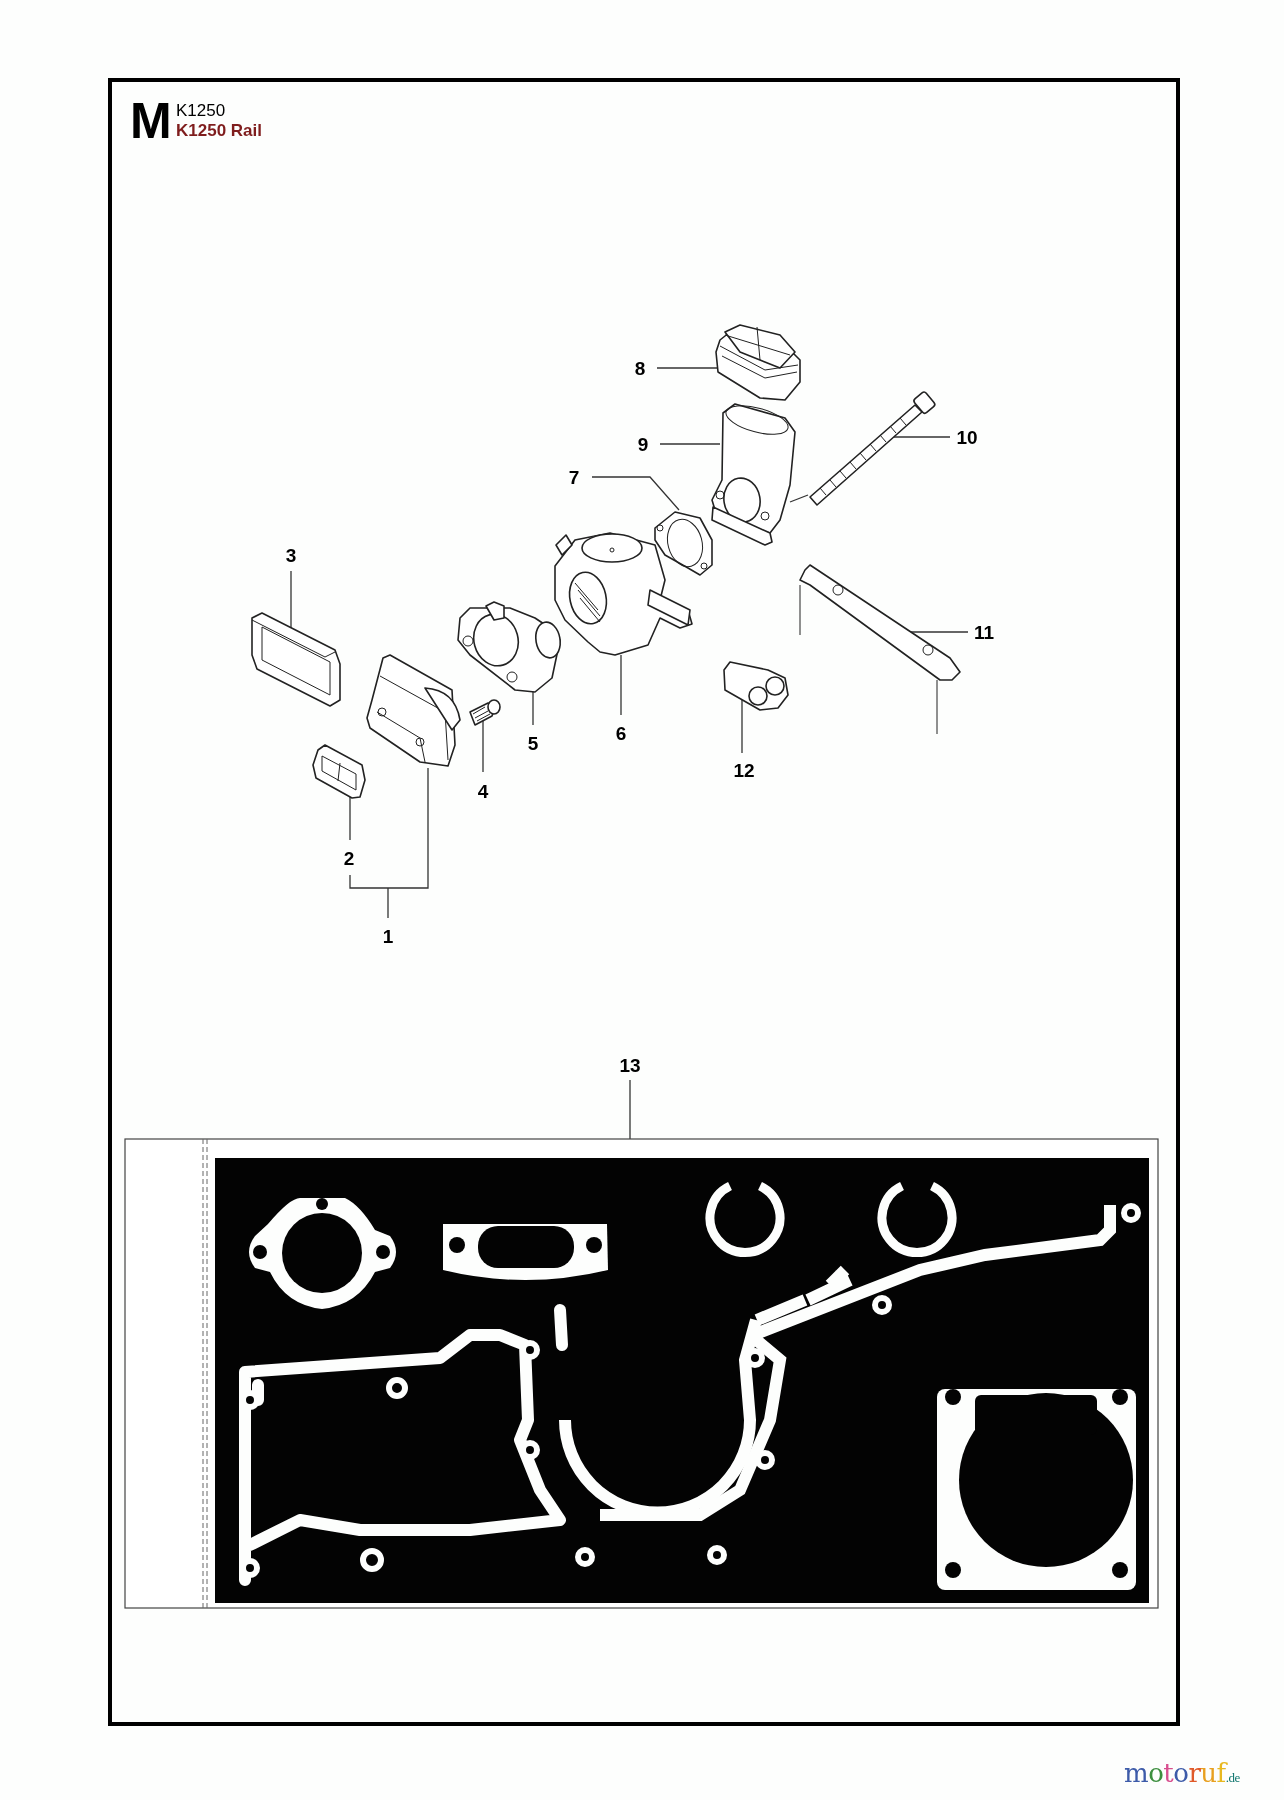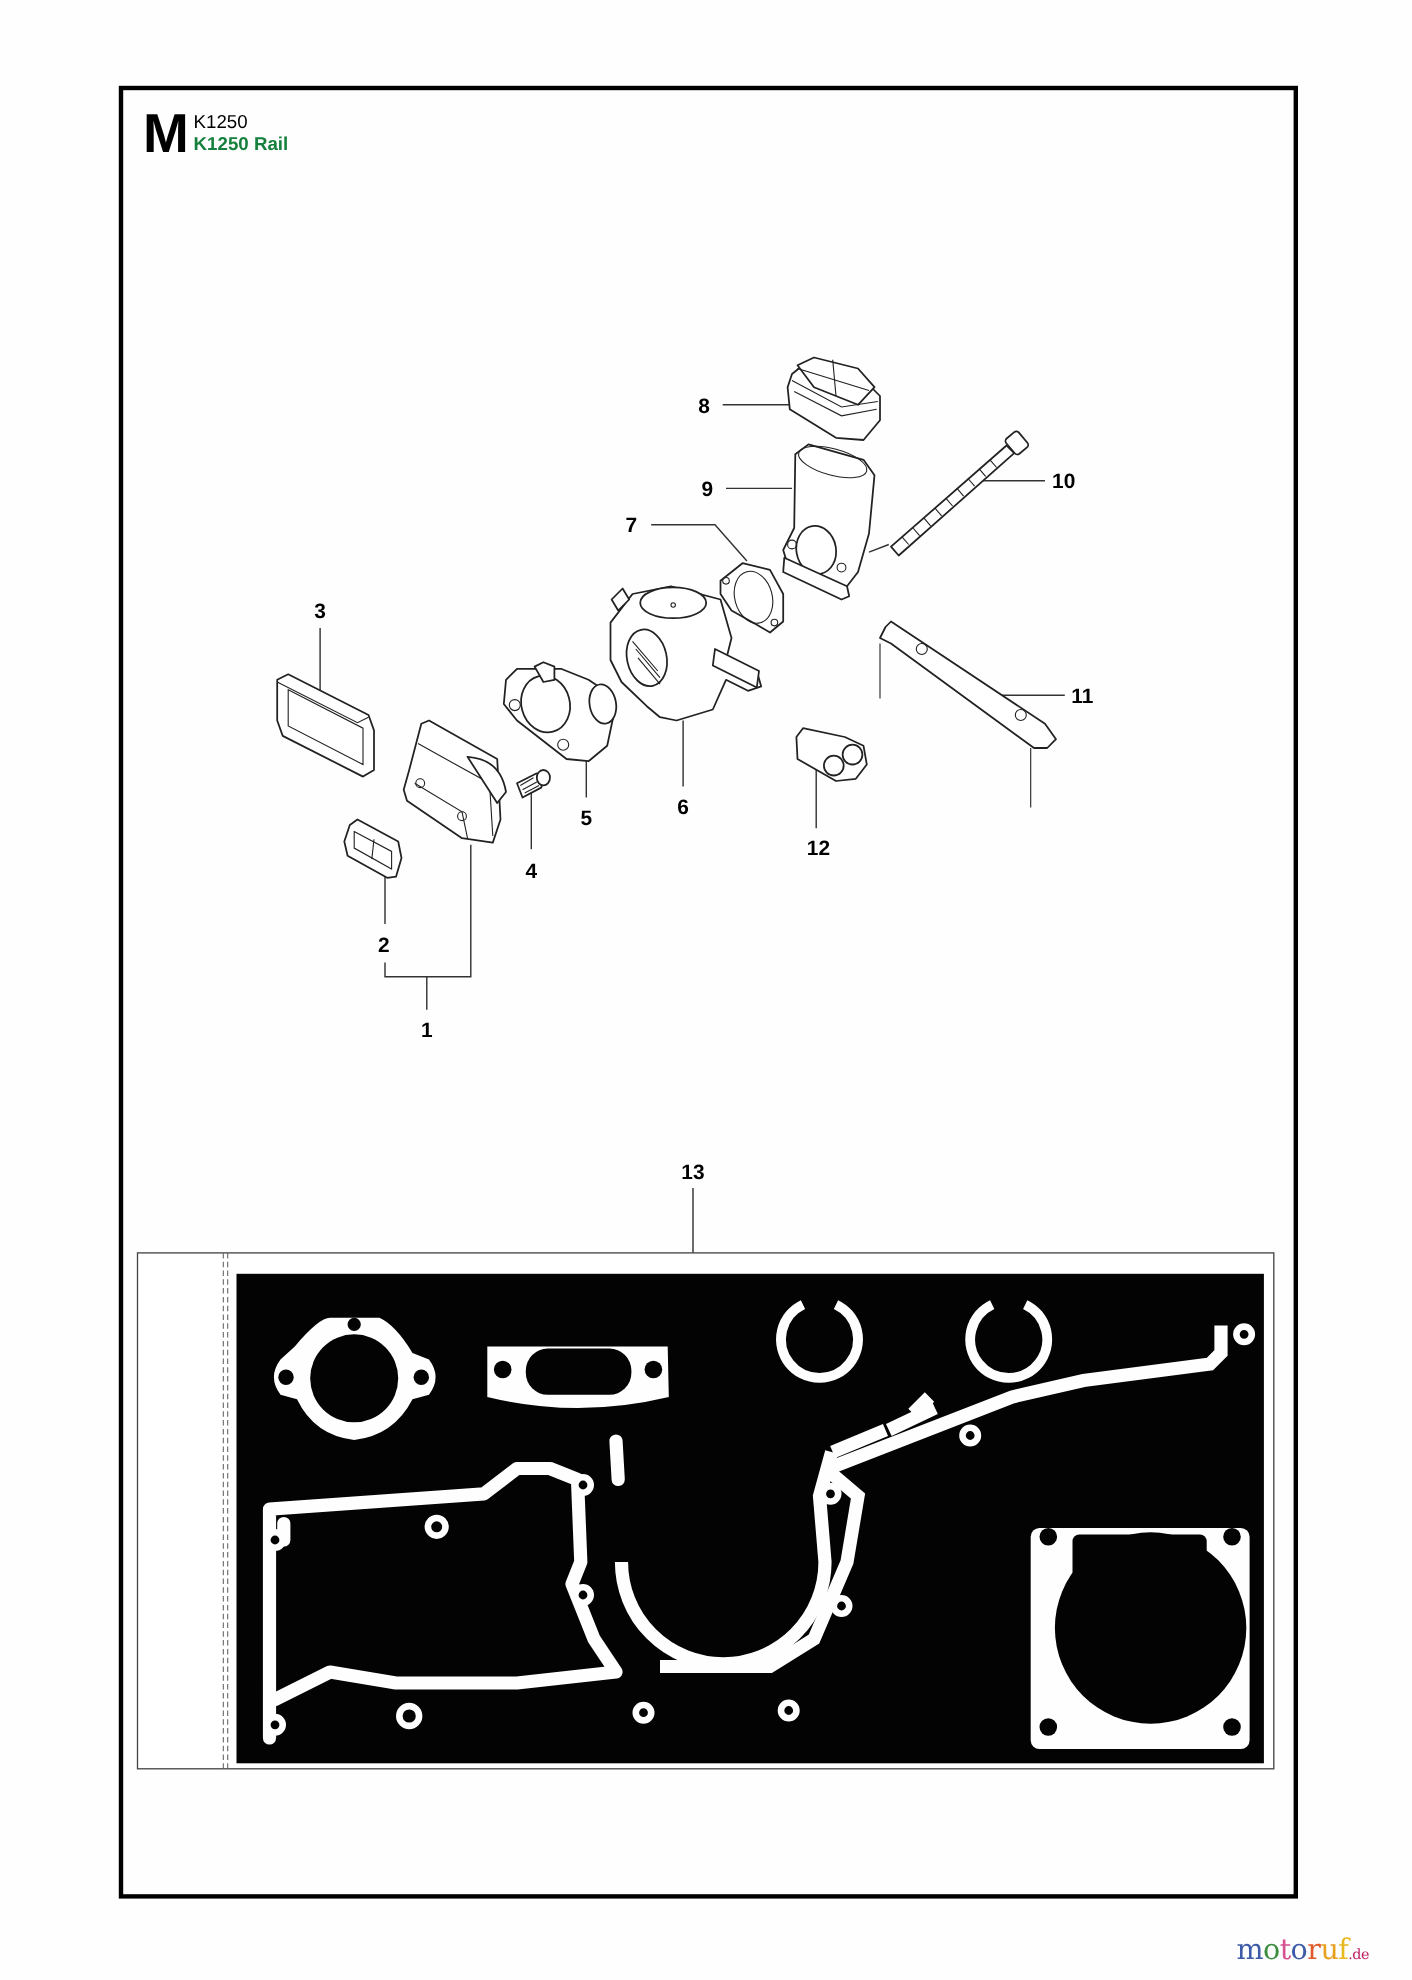--- a/index.html
+++ b/index.html
@@ -1,27 +1,27 @@
 <!DOCTYPE html>
 <html><head>
 <meta charset="utf-8">
 <style>
   html, body { margin:0; padding:0; background:#fdfefd; }
   body { width:1284px; height:1800px; position:relative; overflow:hidden; font-family:"Liberation Sans", sans-serif; }
   #frame { position:absolute; left:108px; top:78px; width:1064px; height:1640px; border:4px solid #000; box-sizing:content-box; }
   #header-m { position:absolute; left:130px; top:96px; font-size:50px; font-weight:bold; line-height:1; letter-spacing:-1px; color:#000; }
   #model-1 { position:absolute; left:176px; top:101px; font-size:17px; font-weight:normal; color:#000; }
-  #model-2 { position:absolute; left:176px; top:121px; font-size:17px; font-weight:bold; color:#15803d; }
+  #model-2 { position:absolute; left:176px; top:121px; font-size:17px; font-weight:bold; color:#7f1d1d; }
   svg#diagram { position:absolute; left:0; top:0; }
   .callout { font-family:"Liberation Sans", sans-serif; font-weight:bold; font-size:19px; fill:#000; }
   .ln { stroke:#333; stroke-width:1.3; fill:none; }
   .part { stroke:#222; stroke-width:1.6; fill:#fff; stroke-linejoin:round; }
   .thin { stroke:#222; stroke-width:1; fill:none; }
   #watermark { position:absolute; left:1124px; top:1758px; font-family:"DejaVu Serif", serif; font-size:26px; letter-spacing:-0.5px; }
-  #watermark .de { font-size:13px; color:#be185d; }
+  #watermark .de { font-size:13px; color:#0f766e;font-family:Liberation Serif, serif; }
 </style>
 </head>
 <body>
 
 <div id="frame"></div>
 <div id="header-m">M</div>
 <div id="model-1">K1250</div>
 <div id="model-2">K1250 Rail</div>
 
 <svg id="diagram" width="1284" height="1800" viewBox="0 0 1284 1800">

